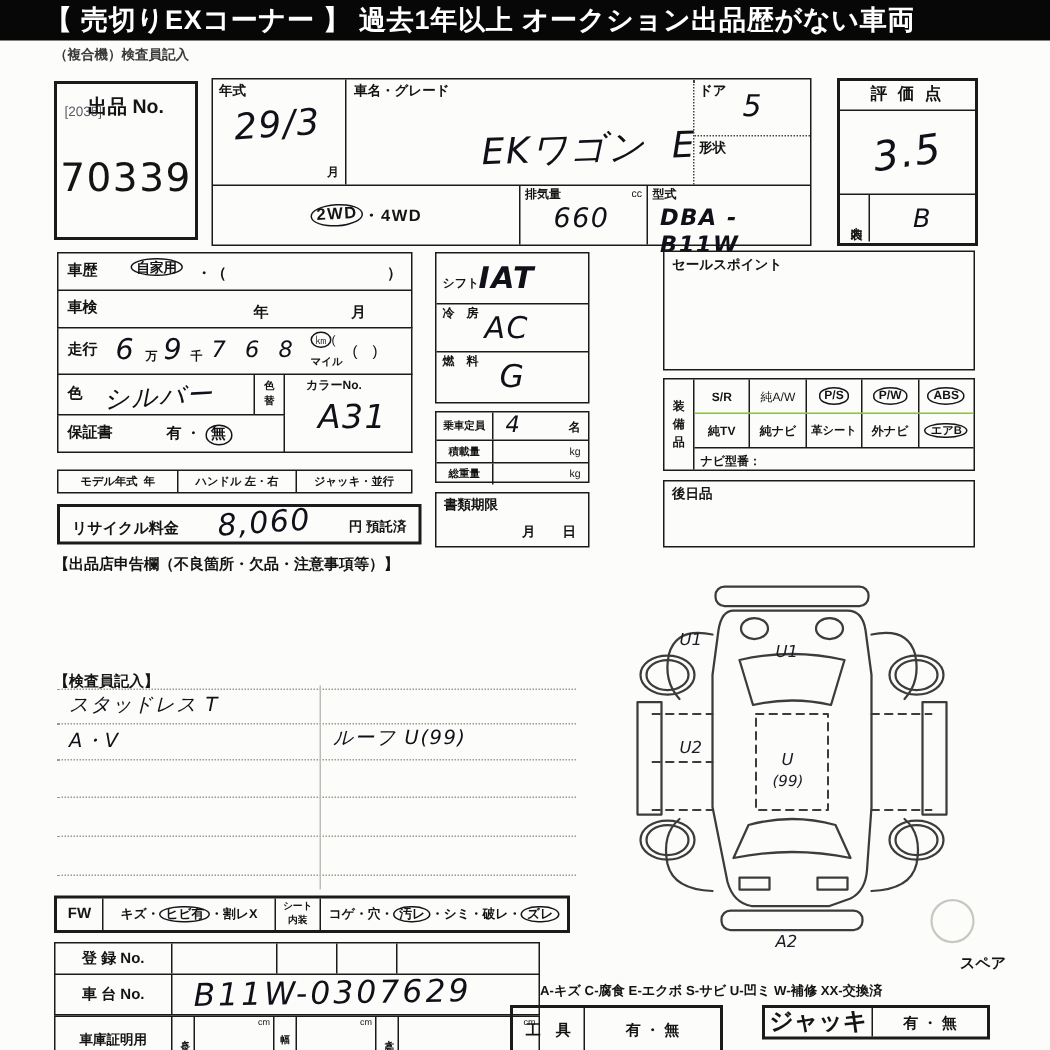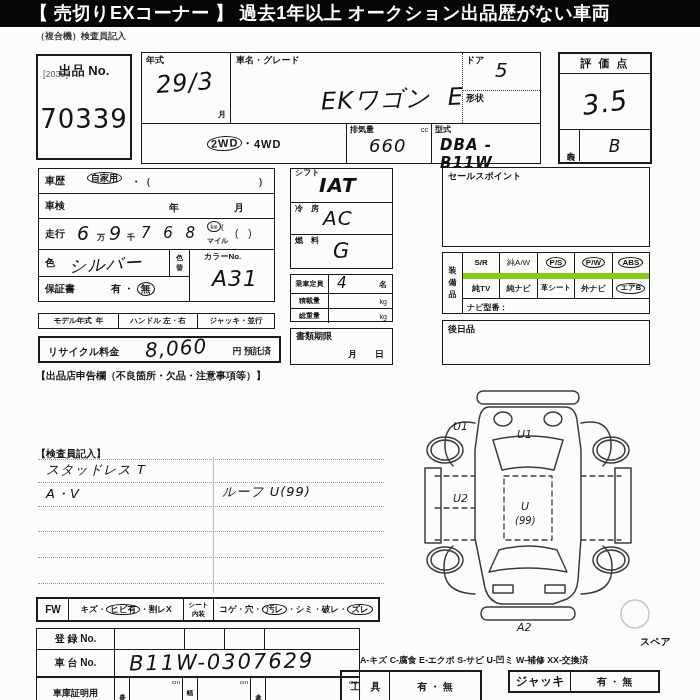--- a/index.html
+++ b/index.html
@@ -136,21 +136,21 @@
 
   <div class="bx thick" style="left:38px;top:336px;width:243px;height:27px;">
     <span class="abs" style="left:8px;top:7px;font-size:10px;font-weight:bold;">リサイクル料金</span>
     <span class="hw abs" style="left:105px;top:-2px;font-size:20px;transform:rotate(-4deg);">8,060</span>
     <span class="abs" style="right:8px;top:7px;font-size:9px;font-weight:bold;">円 預託済</span>
   </div>
   <div class="abs" style="left:36px;top:369px;font-size:10px;font-weight:bold;text-align:right;">【出品店申告欄（不良箇所・欠品・注意事項等）】</div>
 
   <div class="bx" style="left:290px;top:168px;width:103px;height:101px;">
     <div style="position:relative;height:33px;border-bottom:1.4px solid #1b1b1b;">
-      <span class="lbl abs" style="left:4px;top:0;font-size:8px;text-align:right;">シフト</span>
+      <span class="lbl abs" style="left:4px;top:16px;font-size:8px;text-align:right;">シフト</span>
       <span class="hw abs" style="left:28px;top:4px;font-size:20px;font-weight:bold;">IAT</span>
     </div>
     <div style="position:relative;height:31px;border-bottom:1.4px solid #1b1b1b;">
       <span class="lbl abs" style="left:4px;top:2px;font-size:8px;">冷　房</span>
       <span class="hw abs" style="left:32px;top:3px;font-size:20px;text-align:right;">AC</span>
     </div>
     <div style="position:relative;height:33px;">
       <span class="lbl abs" style="left:4px;top:2px;font-size:8px;">燃　料</span>
       <span class="hw abs" style="left:42px;top:4px;font-size:21px;">G</span>
     </div>
@@ -178,21 +178,21 @@
   <div class="bx" style="left:442px;top:167px;width:208px;height:80px;">
     <span class="lbl abs" style="left:5px;top:4px;">セールスポイント</span>
   </div>
   <div class="bx flex" style="left:442px;top:252px;width:208px;height:62px;align-items:stretch;">
     <div class="cell rb" style="width:20px;flex-direction:column;font-size:8px;font-weight:bold;line-height:1.5;">
       <span>装</span>
       <span>備</span>
       <span>品</span>
     </div>
     <div style="flex:1;display:flex;flex-direction:column;">
-      <div class="flex" style="height:22px;border-bottom:6px solid #84cc16;">
+      <div class="flex" style="height:22px;border-bottom:1px solid #84cc16;">
         <span class="cell rb" style="flex:1;height:100%;font-size:8px;font-weight:bold;">S/R</span>
         <span class="cell rb" style="flex:1;height:100%;font-size:8px;font-weight:normal;">純A/W</span>
         <span class="cell rb" style="flex:1;height:100%;font-size:8px;font-weight:bold;">
             <span class="circ">P/S</span>
           </span>
         <span class="cell rb" style="flex:1;height:100%;font-size:8px;font-weight:bold;">
             <span class="circ">P/W</span>
           </span>
         <span class="cell" style="flex:1;height:100%;font-size:8px;font-weight:bold;">
             <span class="circ">ABS</span>
@@ -310,17 +310,17 @@
     <text x="112" y="243" font-size="11">A2</text>
   </svg>
   <div class="abs" style="left:640px;top:635px;font-size:10px;font-weight:bold;">スペア</div>
 
   <div class="abs" style="left:360px;top:655px;font-size:8.8px;font-weight:bold;">A-キズ C-腐食 E-エクボ S-サビ U-凹ミ W-補修 XX-交換済</div>
   <div class="bx thick flex" style="left:340px;top:670px;width:142px;height:33px;">
     <div class="cell rb" style="width:48px;height:100%;font-size:10px;font-weight:bold;">工　具</div>
     <div class="cell" style="flex:1;height:100%;font-size:10px;font-weight:bold;">有 ・ 無</div>
   </div>
   <div class="bx thick flex" style="left:508px;top:670px;width:152px;height:23px;">
-    <div class="cell rb" style="width:61px;height:100%;font-size:12px;font-weight:bold;">ジャッキ</div>
+    <div class="cell rb" style="width:72px;height:100%;font-size:16px;font-weight:bold;">ジャッキ</div>
     <div class="cell" style="flex:1;height:100%;font-size:10px;font-weight:bold;">有 ・ 無</div>
   </div>
 
 </div>
 
 </body></html>

